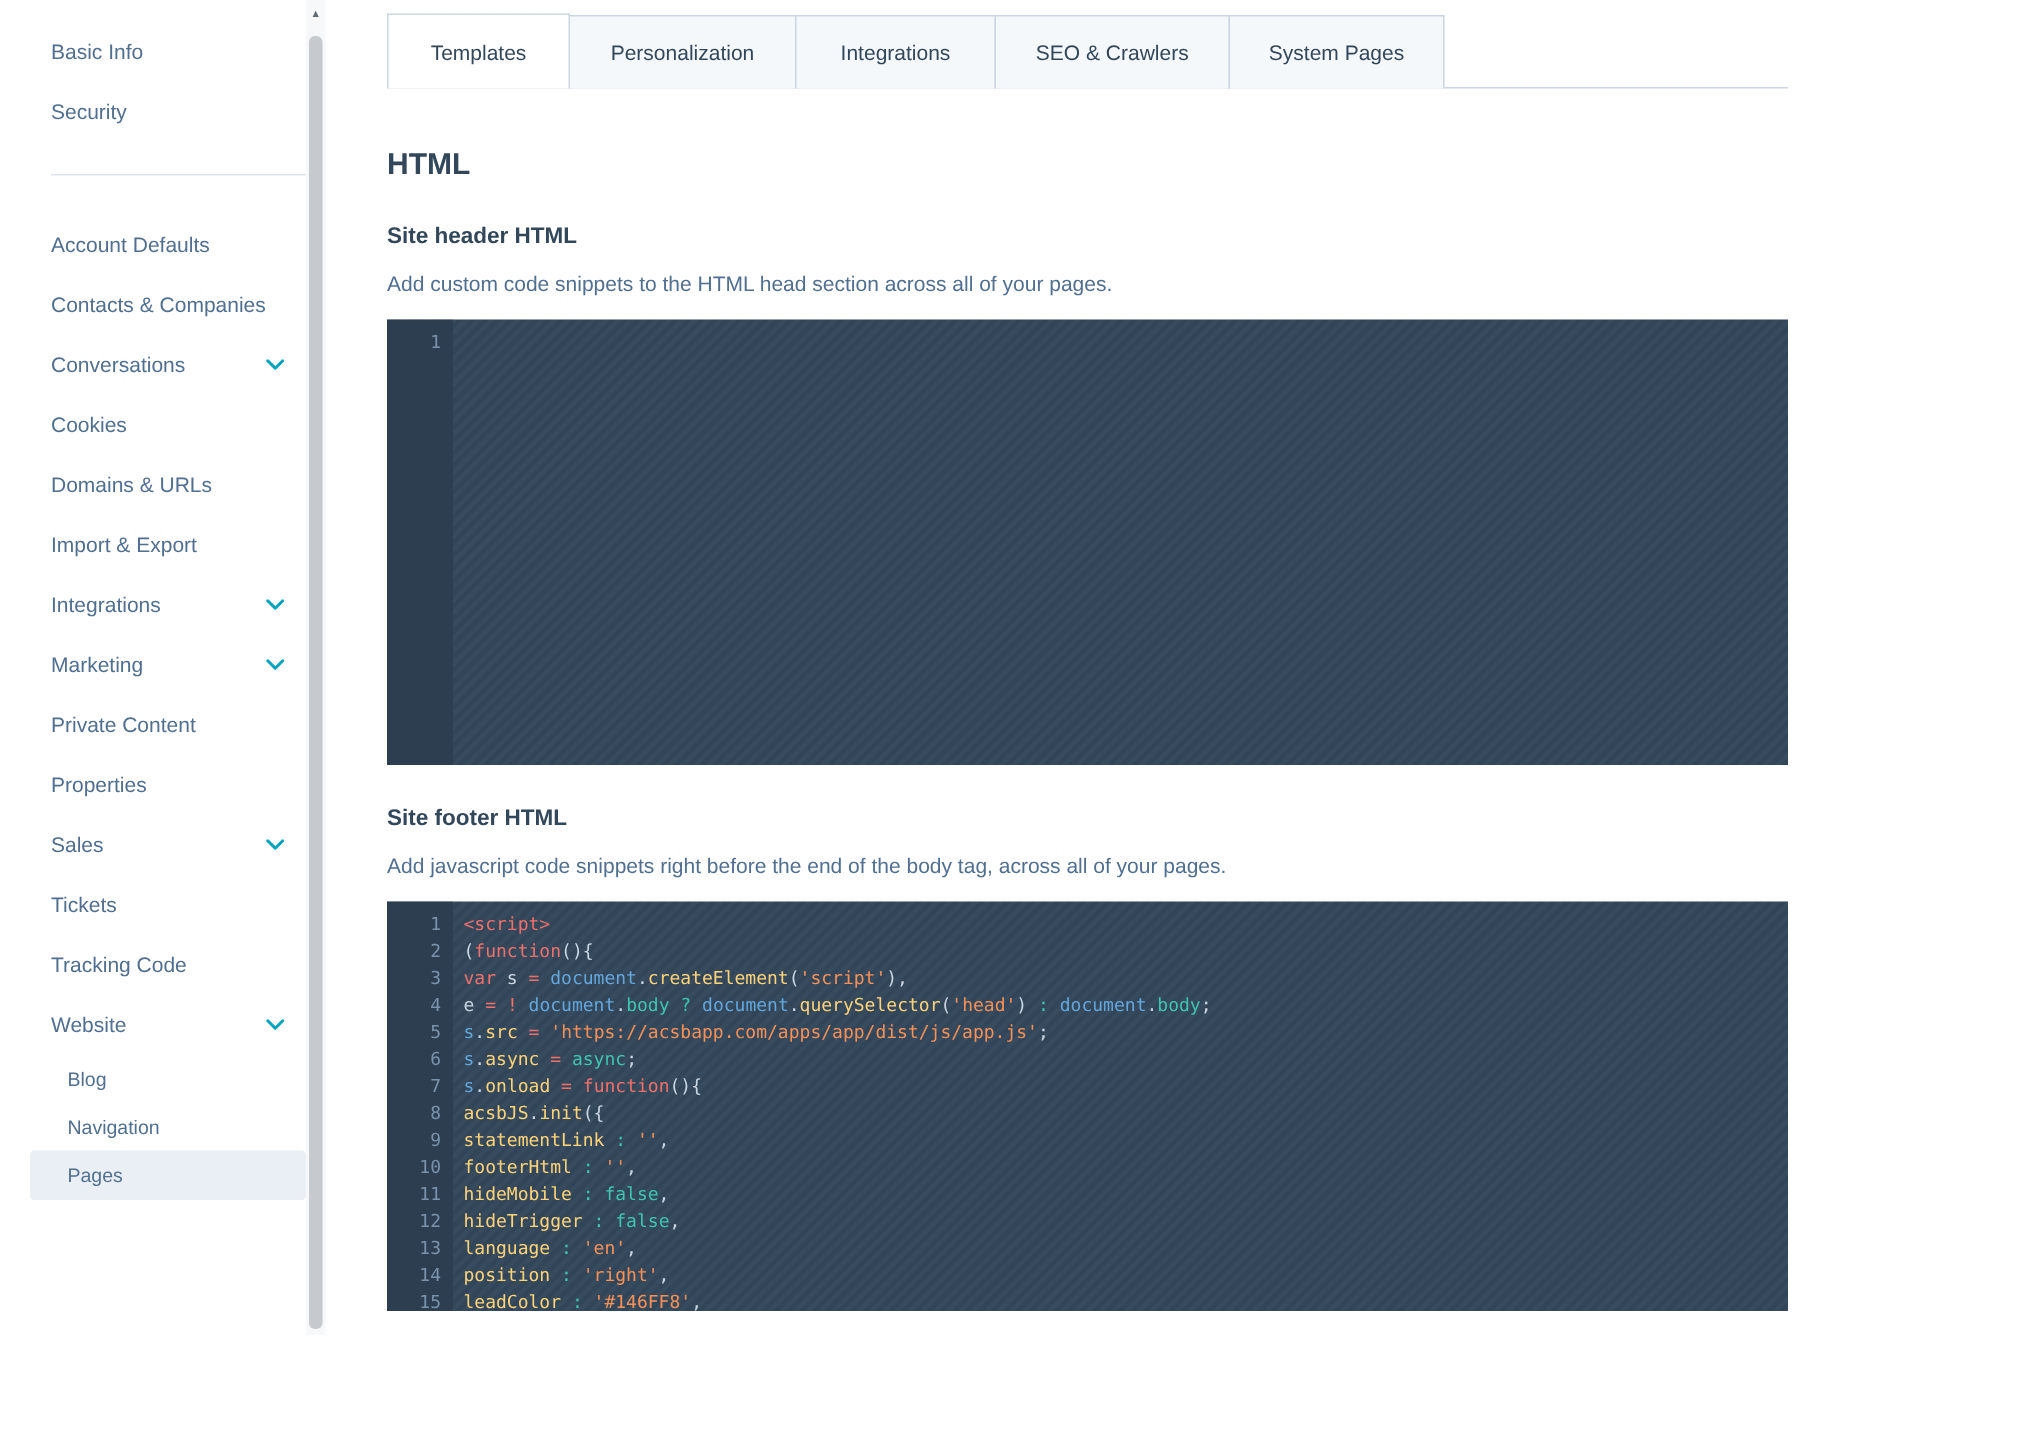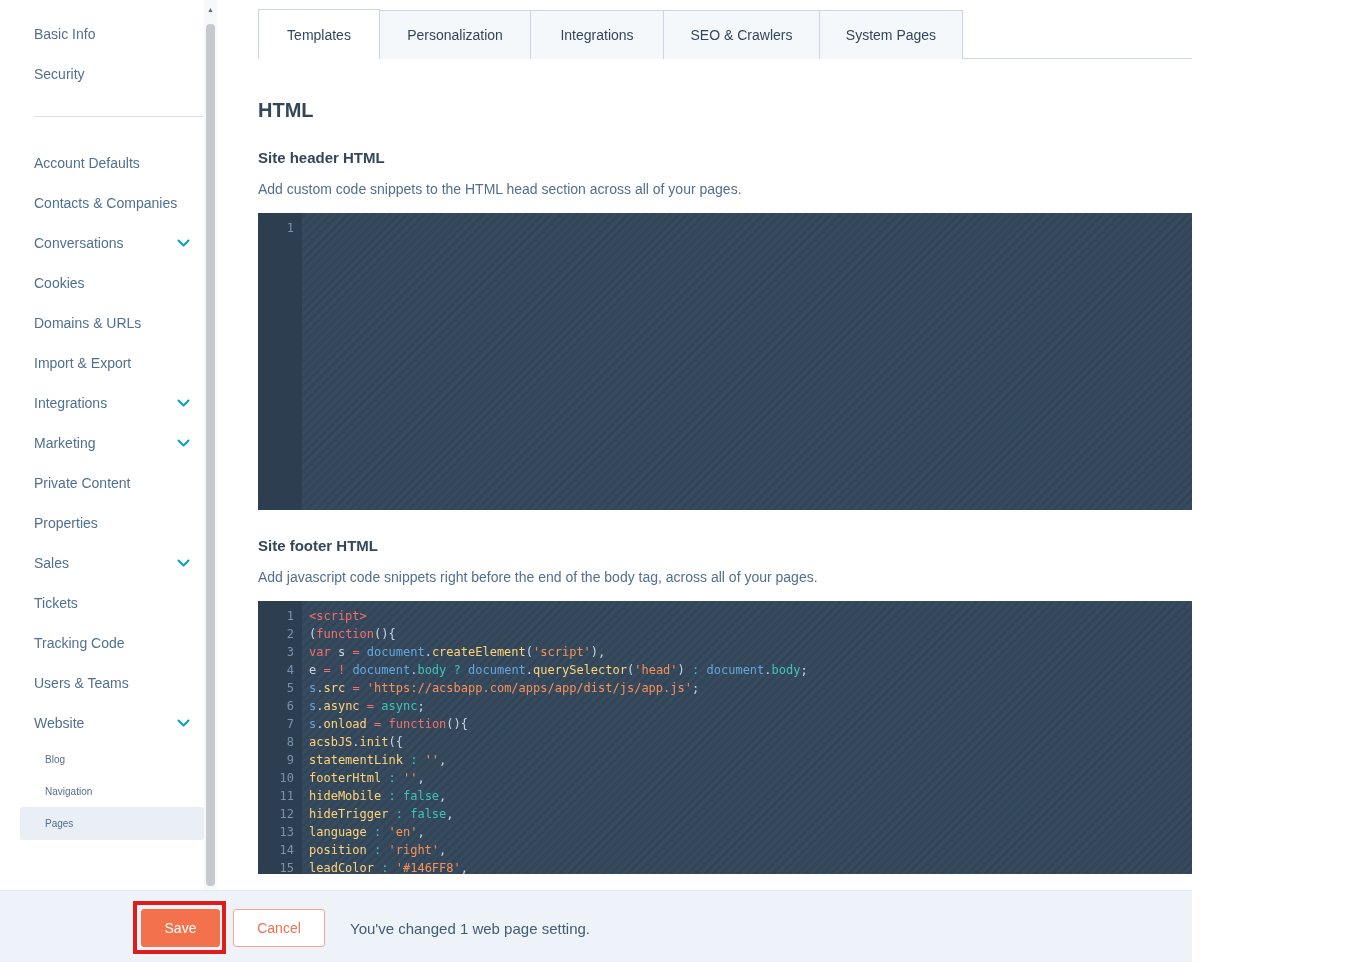--- a/index.html
+++ b/index.html
@@ -7,21 +7,21 @@
   #app {
     position:relative; width:1192px; height:962px; overflow:hidden;
     font-family:"Liberation Sans", sans-serif; background:#fff; color:#33475b;
   }
 
   
   #sidebar { position:absolute; left:0; top:0; width:204px; height:890px; padding-top:14px; background:#fff; overflow:hidden; }
   .side-item { height:40px; display:flex; align-items:center; justify-content:space-between;
     padding:0 14px 0 34px; font-size:14px; color:#516f90; cursor:pointer; }
   .side-item .side-label { white-space:nowrap; }
-  .side-item.sub { height:32px; margin-left:20px; padding-left:25px; font-size:10px; border-radius:3px; }
+  .side-item.sub { height:32px; margin-left:20px; padding-left:25px; font-size:13px; border-radius:3px; }
   .side-item.selected { background:var(--selected-bg,#e9eff5); height:33px; }
   .side-divider { border:none; border-top:1px solid #dde3ec; margin:22px 0 26px 34px; }
   .chev { display:flex; align-items:center; }
 
   
   #sidebar-scrollbar { position:absolute; left:204px; top:0; width:13px; height:890px; background:#f7f8f9; }
   .sb-arrow { position:absolute; top:2px; left:0; width:13px; height:14px; font-size:7px; color:#606a75;
     display:flex; align-items:center; justify-content:center; }
   .sb-thumb { position:absolute; top:24px; left:2px; width:9px; height:862px; background:#c6cace; border-radius:4px; }
 
@@ -134,23 +134,20 @@
           <svg width="13" height="9" viewBox="0 0 13 9">
             <path d="M1.5 1.5 L6.5 6.5 L11.5 1.5" fill="none" stroke="#00a4bd" stroke-width="2" stroke-linecap="round" stroke-linejoin="round"></path>
           </svg>
         </span>
       </div>
       <div class="side-item" data-name="sidebar-item-tickets">
         <span class="side-label" data-name="sidebar-item-label">Tickets</span>
       </div>
       <div class="side-item" data-name="sidebar-item-tracking-code">
         <span class="side-label" data-name="sidebar-item-label">Tracking Code</span>
-      </div>
-      <div class="side-item" data-name="sidebar-item-users-teams">
-        <span class="side-label" data-name="sidebar-item-label">Users &amp; Teams</span>
       </div>
       <div class="side-item" data-name="sidebar-item-website">
         <span class="side-label" data-name="sidebar-item-label">Website</span>
         <span class="chev" data-name="chevron-down-icon">
           <svg width="13" height="9" viewBox="0 0 13 9">
             <path d="M1.5 1.5 L6.5 6.5 L11.5 1.5" fill="none" stroke="#00a4bd" stroke-width="2" stroke-linecap="round" stroke-linejoin="round"></path>
           </svg>
         </span>
       </div>
       <div class="side-item sub" data-name="sidebar-item-blog">
@@ -229,20 +226,14 @@
             <div class="cl" data-name="code-line"><span class="tk-gold">hideTrigger</span><span class="tk-plain"> </span><span class="tk-teal">:</span><span class="tk-plain"> </span><span class="tk-teal">false</span><span class="tk-plain">,</span></div>
             <div class="cl" data-name="code-line"><span class="tk-gold">language</span><span class="tk-plain"> </span><span class="tk-teal">:</span><span class="tk-plain"> </span><span class="tk-str">'en'</span><span class="tk-plain">,</span></div>
             <div class="cl" data-name="code-line"><span class="tk-gold">position</span><span class="tk-plain"> </span><span class="tk-teal">:</span><span class="tk-plain"> </span><span class="tk-str">'right'</span><span class="tk-plain">,</span></div>
             <div class="cl" data-name="code-line"><span class="tk-gold">leadColor</span><span class="tk-plain"> </span><span class="tk-teal">:</span><span class="tk-plain"> </span><span class="tk-str">'#146FF8'</span><span class="tk-plain">,</span></div>
           </div>
           <div class="ed-scroll-thumb" data-name="editor-scrollbar-thumb"></div>
         </div>
     </section>
   </main>
 
-  <footer id="bottom-bar" data-name="save-bar">
-    <div id="annotation-box" data-name="annotation-highlight-box"></div>
-    <button id="save-btn" data-name="save-button">Save</button>
-    <button id="cancel-btn" data-name="cancel-button">Cancel</button>
-    <div id="status-text" data-name="unsaved-changes-status">You've changed 1 web page setting.</div>
-  </footer>
 
 </div>
 
 </body></html>

